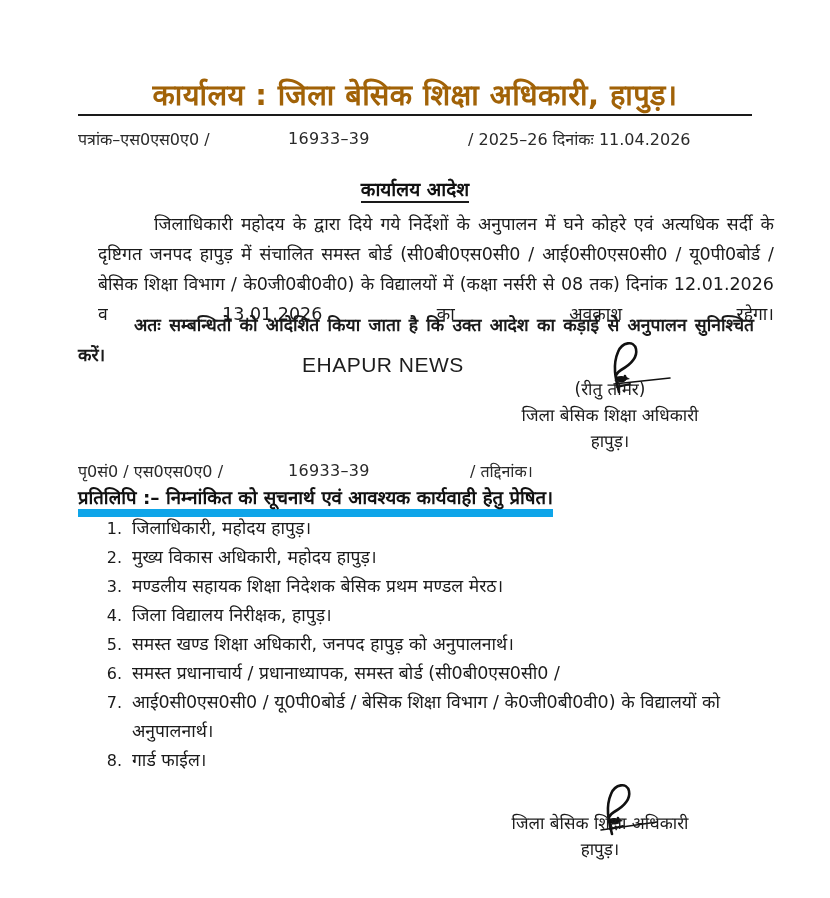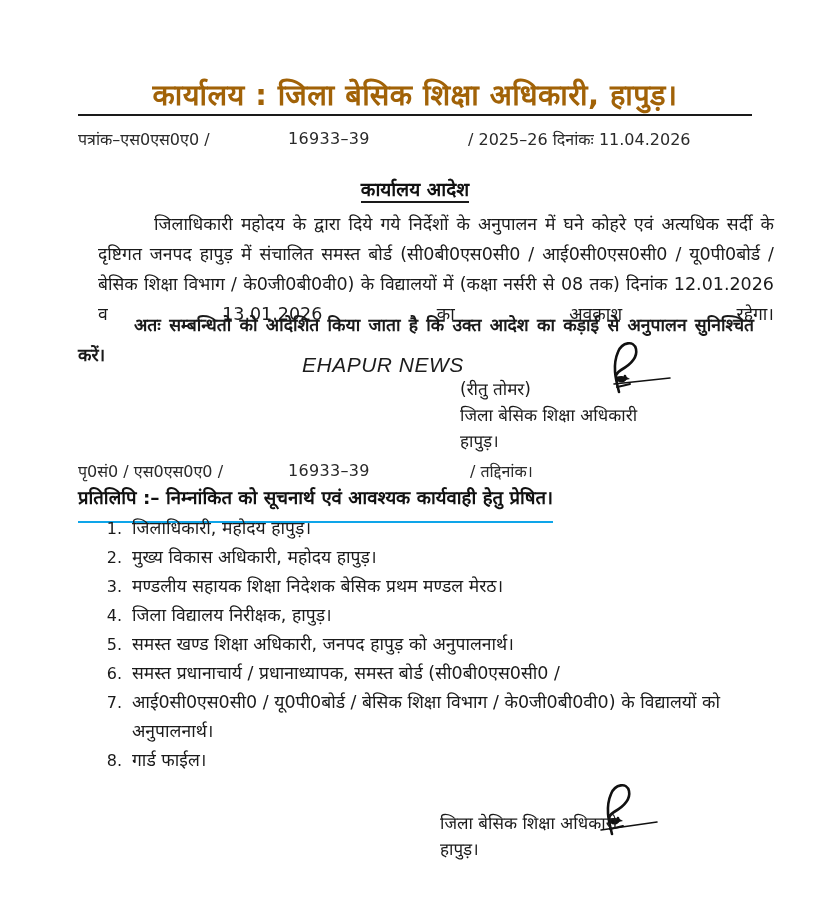--- a/index.html
+++ b/index.html
@@ -105,27 +105,26 @@
   
   .watermark {
     position: absolute;
     left: 302px;
     top: 353px;
     font-family: "Liberation Sans", sans-serif;
     font-size: 21px;
     letter-spacing: 0.5px;
     color: #1d1d1d;
     white-space: nowrap;
-    font-style: italic;
   }
 
   
   .sig-block {
     position: absolute;
-    text-align: left;
+    text-align: center;
     font-size: 17px;
     line-height: 26px;
     color: #1a1a1a;
     white-space: nowrap;
   }
   #sig-top  { left: 460px; top: 376px; width: 300px; }
   #sig-bot  { left: 440px; top: 810px; width: 320px; }
   .sig-name { font-size: 17px; }
 
   .sig-mark {
@@ -152,22 +151,22 @@
   .copy-head {
     position: absolute;
     left: 78px;
     top: 484px;
     font-size: 18.5px;
     font-weight: 700;
     color: #111;
     white-space: nowrap;
   }
   .copy-head span {
-    border-bottom: 2px solid #0ea5e9;
-    padding-bottom: 13px;
+    border-bottom: 8px solid #0ea5e9;
+    padding-bottom: 1px;
   }
 
   .copy-list {
     position: absolute;
     left: 96px;
     top: 514px;
     width: 676px;
     margin: 0;
     padding: 0;
     list-style: none;

